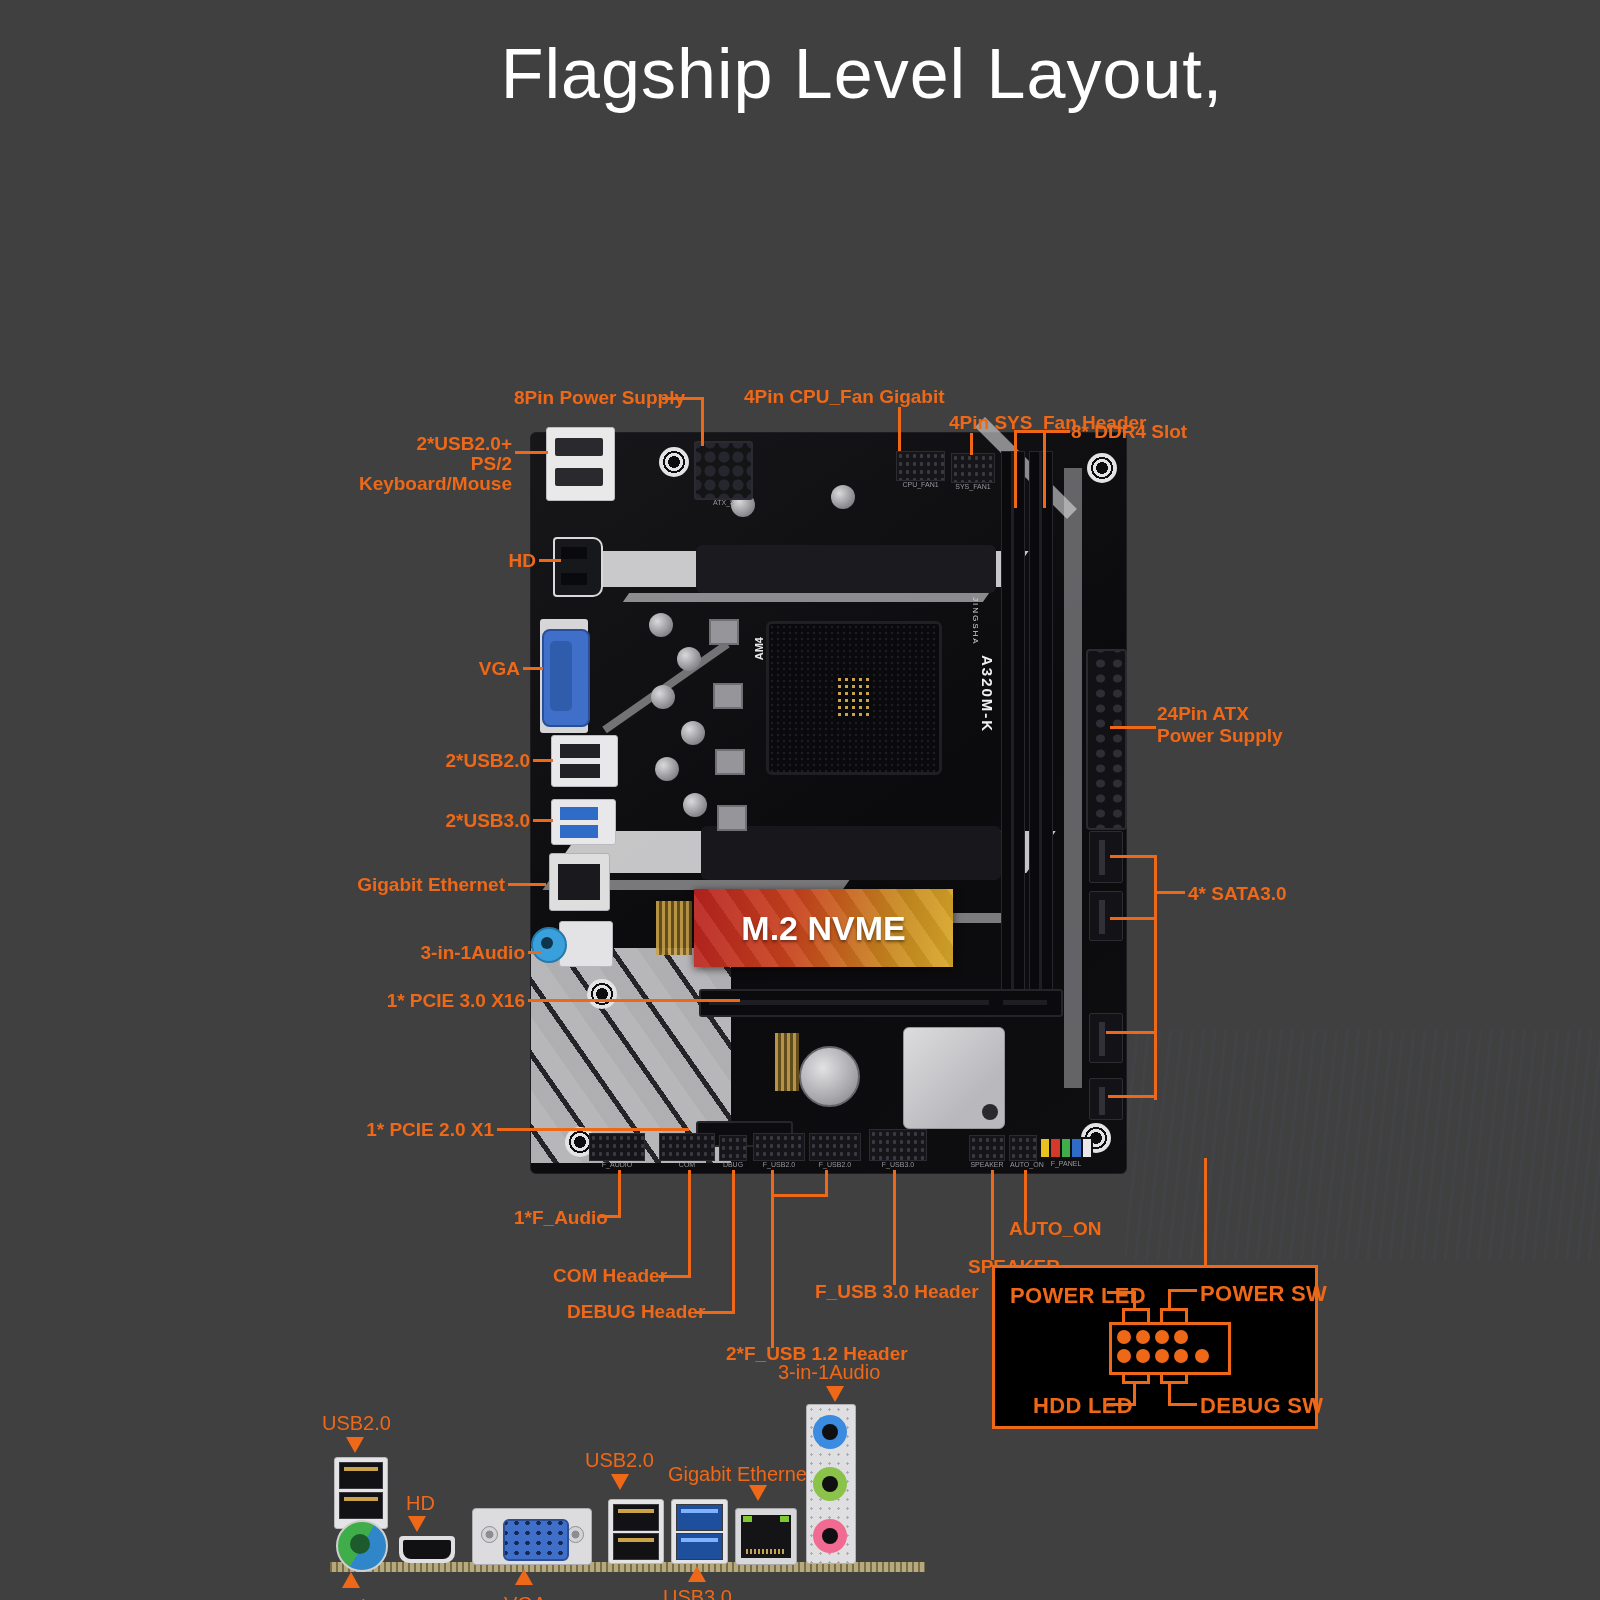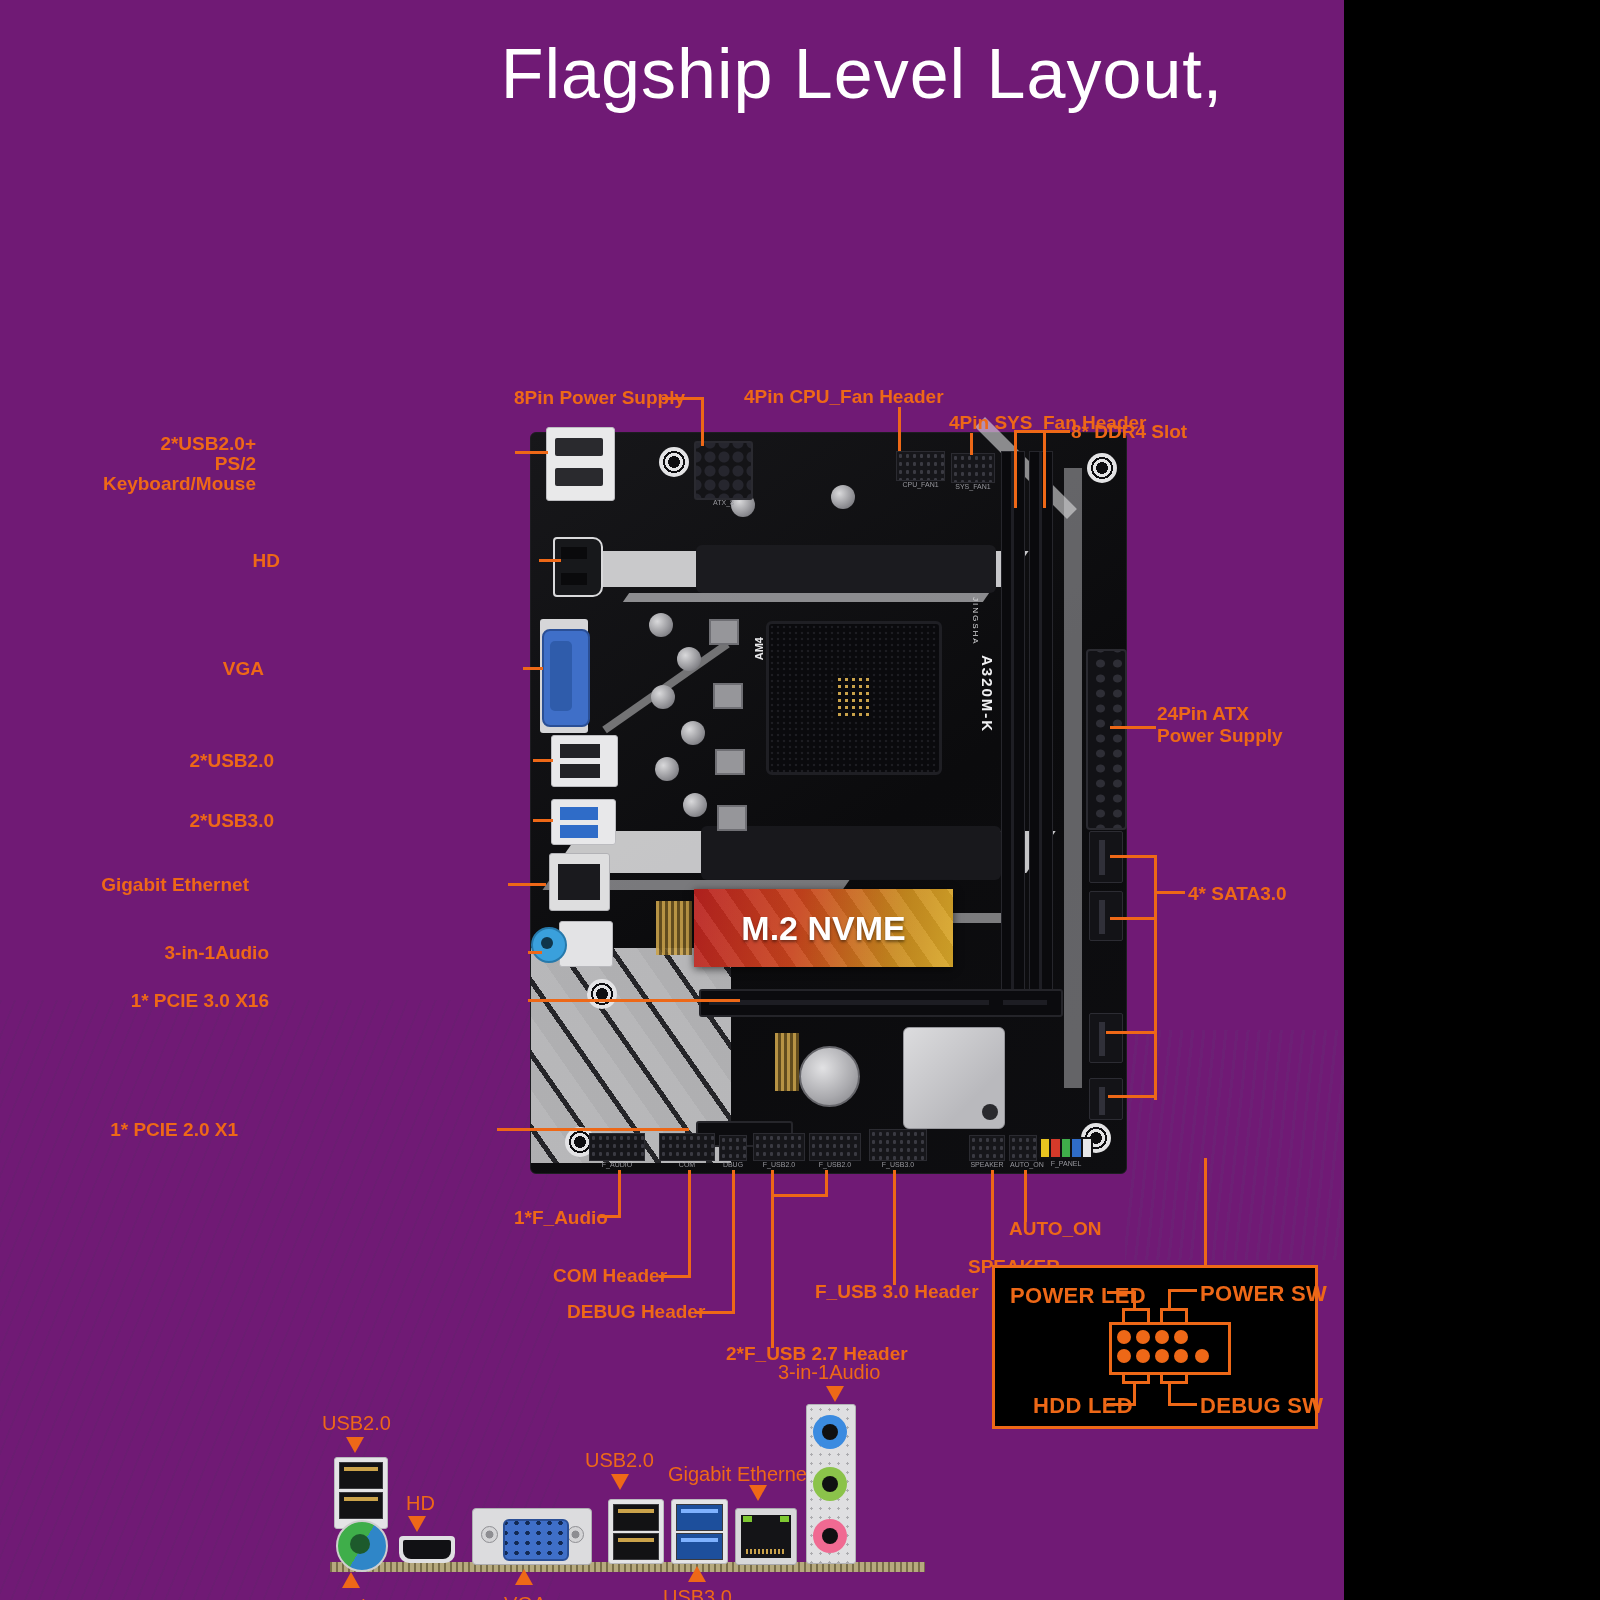--- a/index.html
+++ b/index.html
@@ -1,16 +1,16 @@
 <!DOCTYPE html>
 <html style="--accent: #ee6817; --banner: #f44a0e; --title: #ffffff; --overlay-red: #b92220; --overlay-gold: #d8a82a; --vga-blue: #3f6fc8; --usb3-blue: #2f6cc8; --strip-tan: #b6a97e;"><head>
 <meta charset="utf-8">
 <style>
   html,body{margin:0;padding:0;background:#000;}
-  .canvas{position:relative;width:1344px;height:1600px;background:#701a75;overflow:hidden;
+  .canvas{position:relative;width:1600px;height:1600px;background:#404040;overflow:hidden;
           font-family:"Liberation Sans",sans-serif;}
   .abs{position:absolute;}
   
   .title{position:absolute;left:862px;transform:translateX(-50%);color:#fff;
          font-size:70px;font-weight:500;white-space:nowrap;letter-spacing:1px;}
   .subtitle{position:absolute;left:862px;transform:translateX(-50%);color:#fff;
             font-size:38px;font-weight:400;white-space:nowrap;}
   .banner{position:absolute;left:604px;top:252px;width:492px;height:42px;border-radius:21px;
           background:var(--banner,#f44a0e);display:flex;align-items:center;justify-content:center;}
   .banner-label{color:#fff;font-size:28px;white-space:pre;}
@@ -234,21 +234,21 @@
         <div style="flex:1;background:#2f6cc8;"></div>
       <div style="flex:1;background:#e8e8ea;"></div>
       <span class="silk">F_PANEL</span>
     </div>
   </div>
 
   <div class="callout" style="left:514px;top:388px;">8Pin Power Supply</div>
   <div class="cl" style="left:662px;top:397px;width:42px;height:3px;"></div>
   <div class="cl" style="left:701px;top:397px;width:3px;height:49px;"></div>
 
-  <div class="callout" style="left:744px;top:387px;">4Pin CPU_Fan Header</div>
+  <div class="callout" style="left:744px;top:387px;">4Pin CPU_Fan Gigabit</div>
   <div class="cl" style="left:898px;top:407px;width:3px;height:44px;"></div>
 
   <div class="callout" style="left:949px;top:413px;">4Pin SYS_Fan Header</div>
   <div class="cl" style="left:970px;top:433px;width:3px;height:22px;"></div>
 
   <div class="callout" style="left:1071px;top:422px;">8* DDR4 Slot</div>
   <div class="cl" style="left:1014px;top:430px;width:56px;height:3px;"></div>
   <div class="cl" style="left:1014px;top:430px;width:3px;height:78px;"></div>
   <div class="cl" style="left:1043px;top:430px;width:3px;height:78px;"></div>
 
@@ -302,21 +302,21 @@
   <div class="cl" style="left:618px;top:1170px;width:3px;height:48px;"></div>
 
   <div class="callout" style="left:553px;top:1266px;">COM Header</div>
   <div class="cl" style="left:659px;top:1275px;width:32px;height:3px;"></div>
   <div class="cl" style="left:688px;top:1170px;width:3px;height:108px;"></div>
 
   <div class="callout" style="left:567px;top:1302px;">DEBUG Header</div>
   <div class="cl" style="left:695px;top:1311px;width:40px;height:3px;"></div>
   <div class="cl" style="left:732px;top:1170px;width:3px;height:144px;"></div>
 
-  <div class="callout" style="left:726px;top:1344px;">2*F_USB 2.7 Header</div>
+  <div class="callout" style="left:726px;top:1344px;">2*F_USB 1.2 Header</div>
   <div class="cl" style="left:771px;top:1170px;width:3px;height:178px;"></div>
   <div class="cl" style="left:825px;top:1170px;width:3px;height:27px;"></div>
   <div class="cl" style="left:771px;top:1194px;width:57px;height:3px;"></div>
 
   <div class="callout" style="left:815px;top:1282px;">F_USB 3.0 Header</div>
   <div class="cl" style="left:893px;top:1170px;width:3px;height:115px;"></div>
 
   <div class="callout" style="left:968px;top:1257px;">SPEAKER</div>
   <div class="cl" style="left:991px;top:1170px;width:3px;height:90px;"></div>
 

